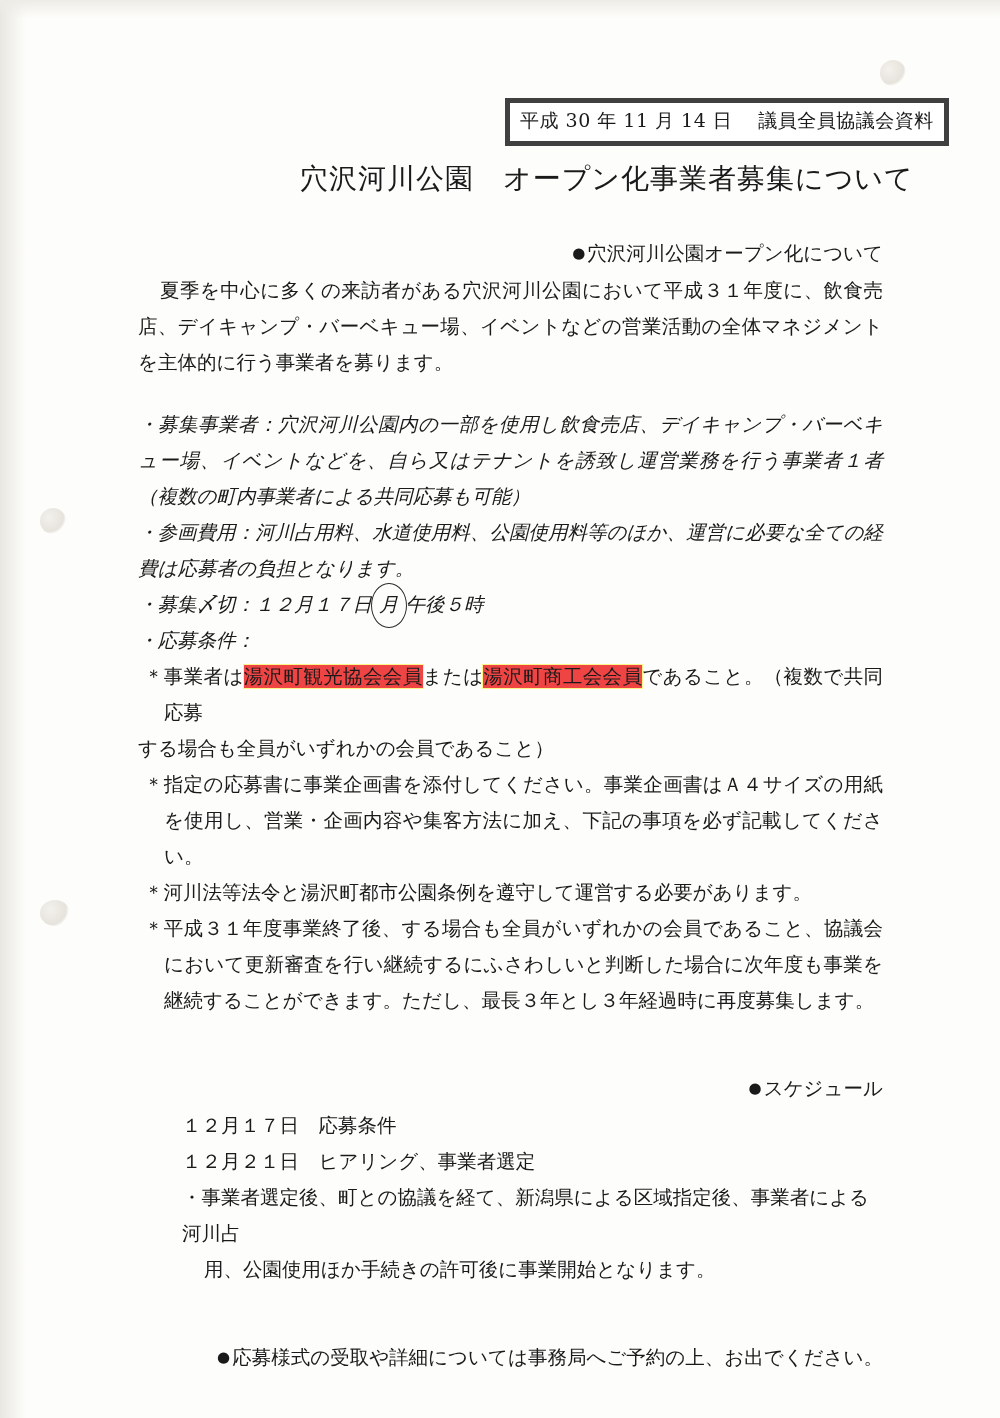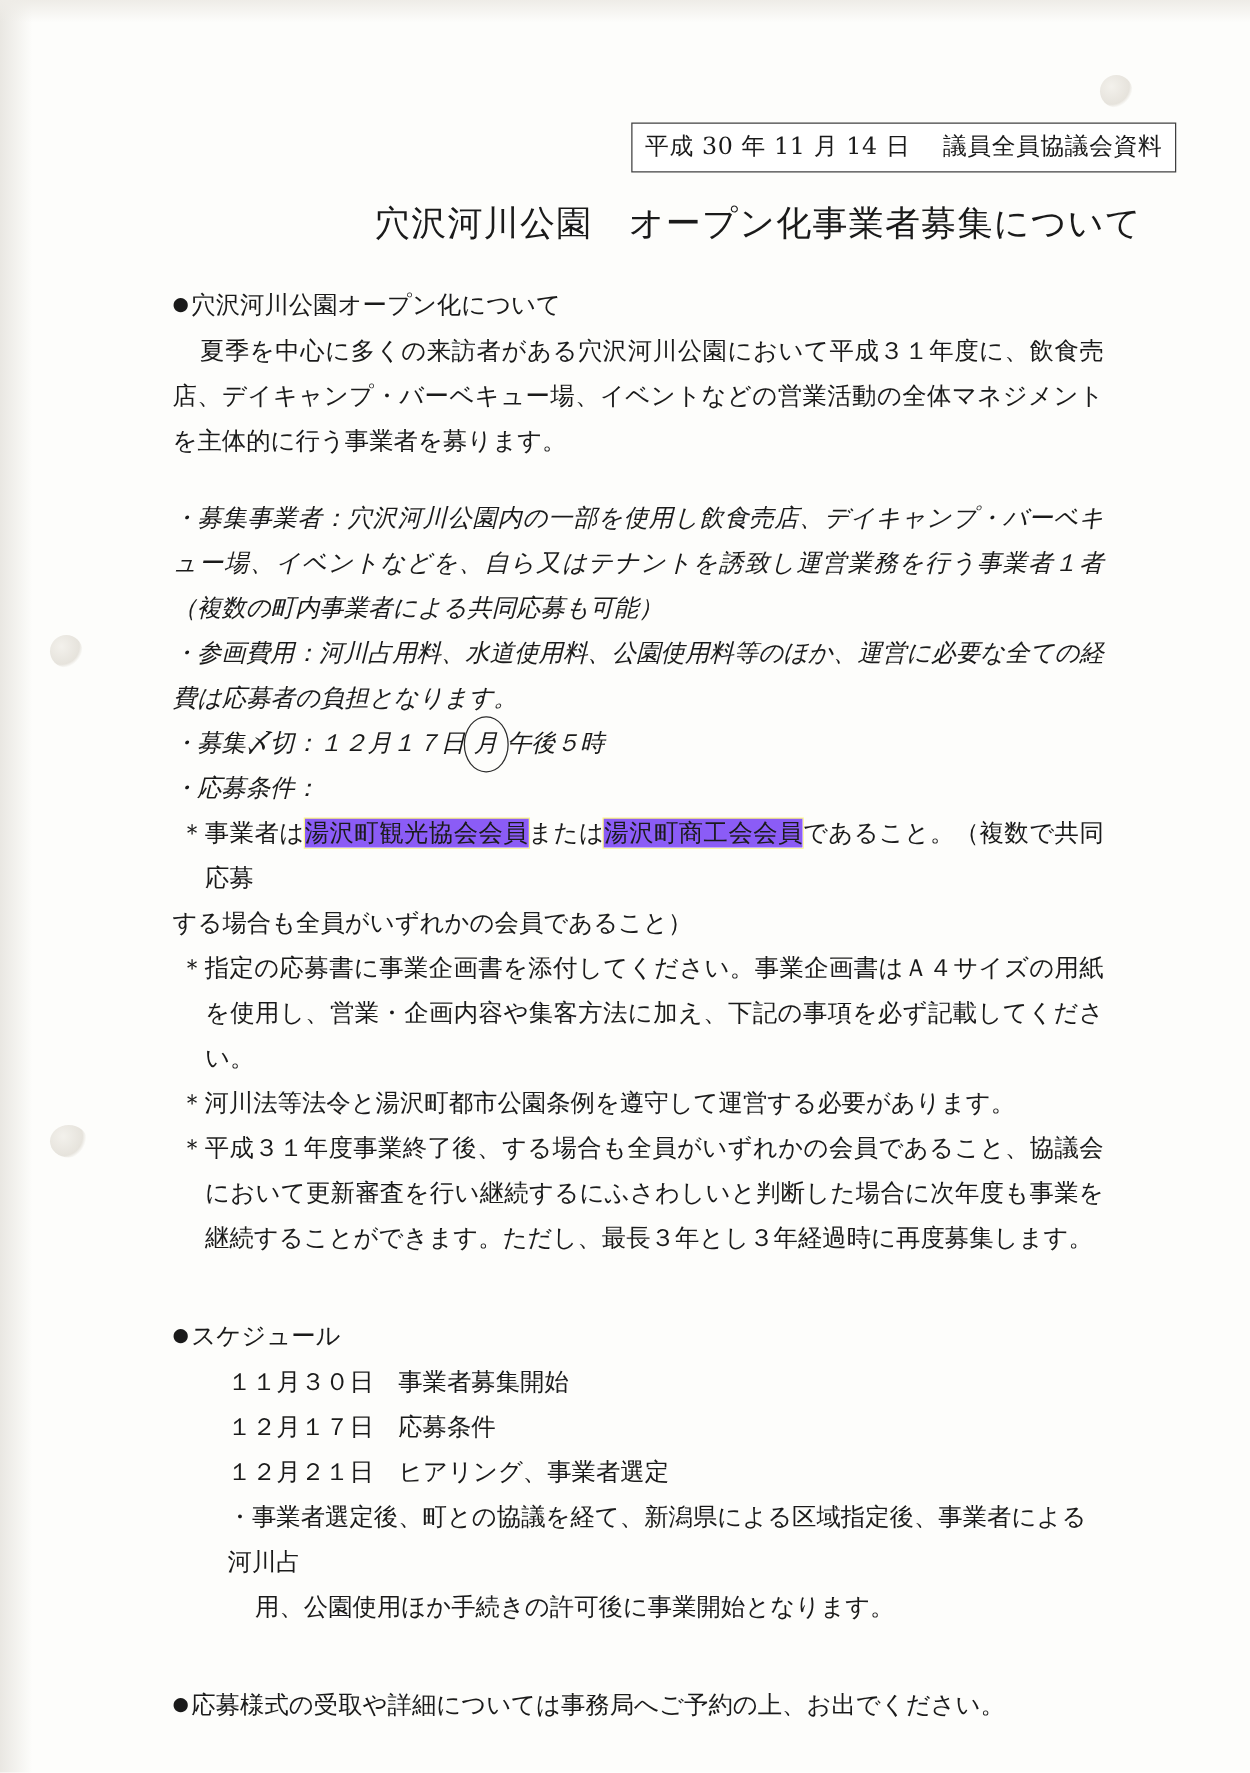--- a/index.html
+++ b/index.html
@@ -42,21 +42,21 @@
     pointer-events: none;
   }
   .blob1 { left: 40px; top: 508px; width: 26px; height: 26px; }
   .blob2 { left: 40px; top: 900px; width: 30px; height: 26px; }
   .blob3 { left: 880px; top: 60px; width: 26px; height: 26px; }
 
   .header-stamp {
     position: absolute;
     left: 505px;
     top: 98px;
-    border: 1px solid #404040;
+    border: 5px solid #404040;
     padding: 5px 10px 7px 10px;
     font-size: 19px;
     letter-spacing: 0.5px;
     white-space: nowrap;
     background: #fff;
   }
   .doc-title {
     position: absolute;
     left: 300px;
     top: 160px;
@@ -67,22 +67,23 @@
 
   .content {
     position: absolute;
     left: 138px;
     top: 218px;
     width: 745px;
     font-size: 19.5px;
     line-height: 36px;
   }
   .sec-head {
-    margin-top: 8px;
+    margin-top: 18px;
     white-space: nowrap;
+    text-align: right;
   }
   .bullet-dot::before {
     content: "\25CF";
     font-size: 15px;
     position: relative;
     top: -2px;
     margin-right: 2px;
   }
   .para {
     text-indent: 22px;
@@ -119,21 +120,21 @@
   }
   .sched-sub .cont {
     display: block;
     margin-left: 22px;
     text-indent: 0;
   }
   .gap-md { height: 26px; }
   .gap-lg { height: 34px; }
 
   .hl {
-    background: #8b5cf6;
+    background: #ef4444;
     box-shadow: 0 0 0 1px rgba(252,243,107,0.8);
   }
   .circled {
     display: inline-block;
     position: relative;
     padding: 0 7px;
   }
   .circled::after {
     content: "";
     position: absolute;
@@ -180,21 +181,20 @@
 
     <div class="hang star">指定の応募書に事業企画書を添付してください。事業企画書はＡ４サイズの用紙を使用し、営業・企画内容や集客方法に加え、下記の事項を必ず記載してください。</div>
 
     <div class="hang star">河川法等法令と湯沢町都市公園条例を遵守して運営する必要があります。</div>
 
     <div class="hang star">平成３１年度事業終了後、する場合も全員がいずれかの会員であること、協議会において更新審査を行い継続するにふさわしいと判断した場合に次年度も事業を継続することができます。ただし、最長３年とし３年経過時に再度募集します。</div>
 
     <div class="gap-lg"></div>
 
     <div class="sec-head bullet-dot">スケジュール</div>
-    <div class="sched-line">１１月３０日　事業者募集開始</div>
     <div class="sched-line">１２月１７日　応募条件</div>
     <div class="sched-line">１２月２１日　ヒアリング、事業者選定</div>
     <div class="sched-sub"><span>事業者選定後、町との協議を経て、新潟県による区域指定後、事業者による河川占</span><span class="cont">用、公園使用ほか手続きの許可後に事業開始となります。</span></div>
 
     <div class="gap-lg"></div>
 
     <div class="sec-head bullet-dot">応募様式の受取や詳細については事務局へご予約の上、お出でください。</div>
 
   </div>
 </div>

